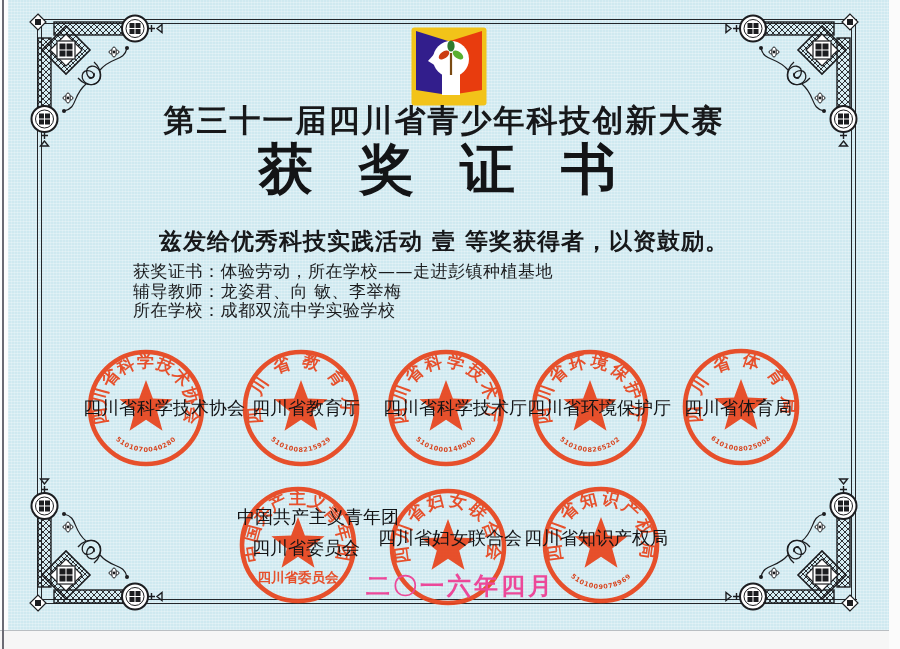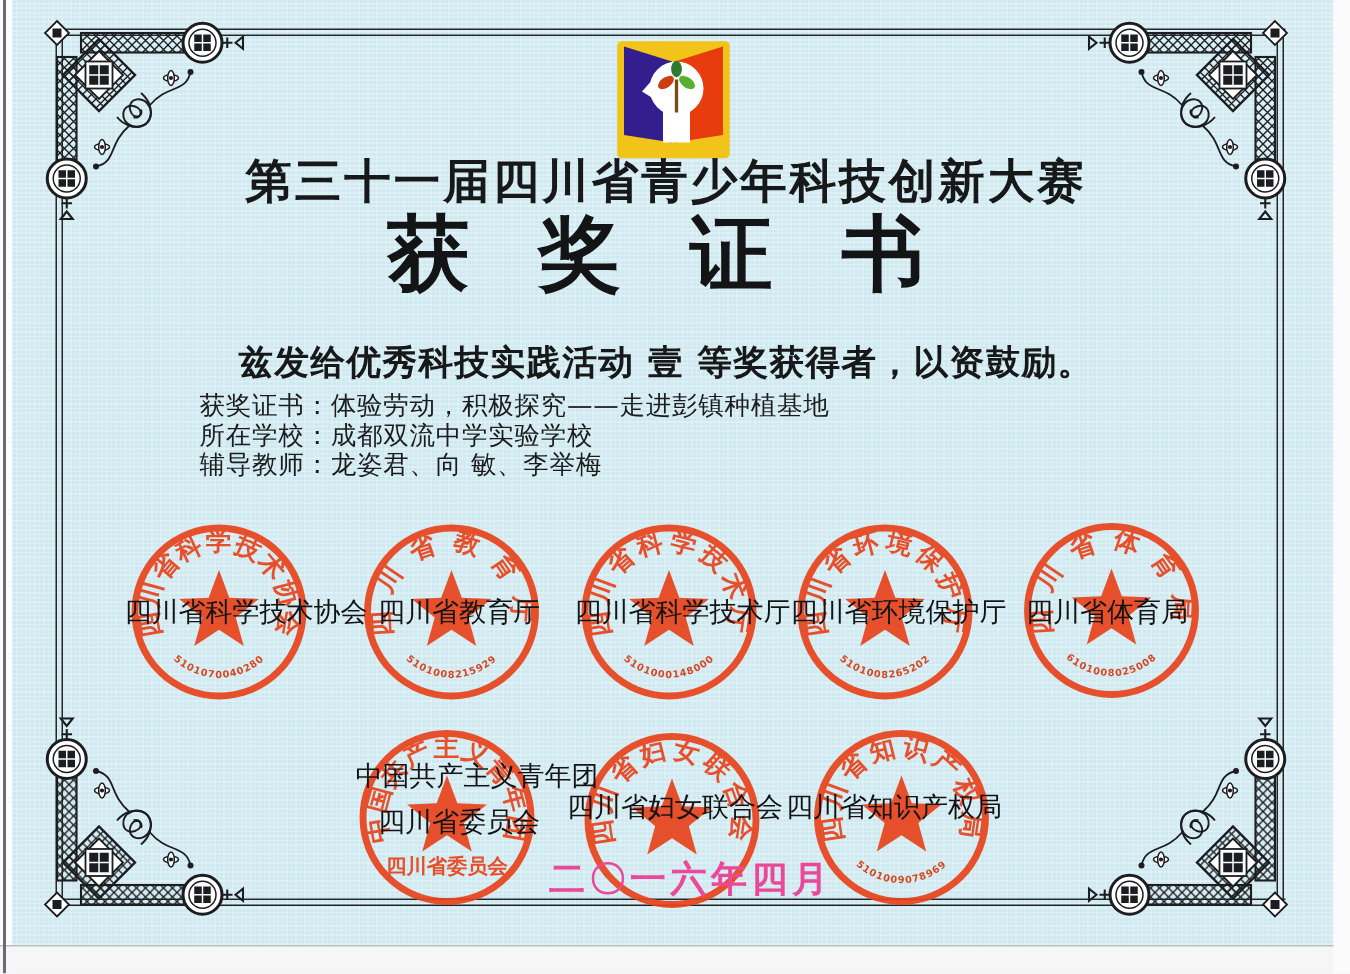--- a/index.html
+++ b/index.html
@@ -349,23 +349,23 @@
       <ellipse cx="47" cy="28" rx="6" ry="3.4" fill="#58b030" transform="rotate(35 47 28)"></ellipse>
       <ellipse cx="40" cy="19" rx="3.6" ry="5.5" fill="#2f7a2f"></ellipse>
     </svg>
   </div>
 
   <div class="cert-title">第三十一届四川省青少年科技创新大赛</div>
   <div class="cert-heading">获奖证书</div>
   <div class="award-line">兹发给优秀科技实践活动 壹 等奖获得者，以资鼓励。</div>
 
   <div class="details">
-    <div class="detail-line"><span>获奖证书：</span><span>体验劳动，积极探究——走进彭镇种植基地</span></div>
+    <div class="detail-line"><span>获奖证书：</span><span>体验劳动，所在学校——走进彭镇种植基地</span></div>
+    <div class="detail-line"><span>辅导教师：</span><span>龙姿君、向 敏、李举梅</span></div>
     <div class="detail-line"><span>所在学校：</span><span>成都双流中学实验学校</span></div>
-    <div class="detail-line"><span>辅导教师：</span><span>龙姿君、向 敏、李举梅</span></div>
   </div>
 
   <div class="seal seal-0">
       <svg viewBox="-62 -62 124 124" width="124" height="124">
     <circle r="56" fill="none" stroke="#e8431b" stroke-width="4.6"></circle>
     <path fill="#e8431b" d="M0,-28 L6.9,-9.5 L26.6,-8.7 L11.2,3.6 L16.5,22.7 L0,11.8 L-16.5,22.7 L-11.2,3.6 L-26.6,-8.7 L-6.9,-9.5 Z"></path>
     <text class="seal-arc-text" font-size="17" font-weight="700" fill="#e8431b" style="letter-spacing: 0.8px;">
       <textPath href="#seal-arc-path" startOffset="50%" text-anchor="middle">四川省科学技术协会</textPath>
     </text>
     <text class="seal-number" font-size="6.5" font-weight="600" fill="#d8380f" letter-spacing="0.6">

